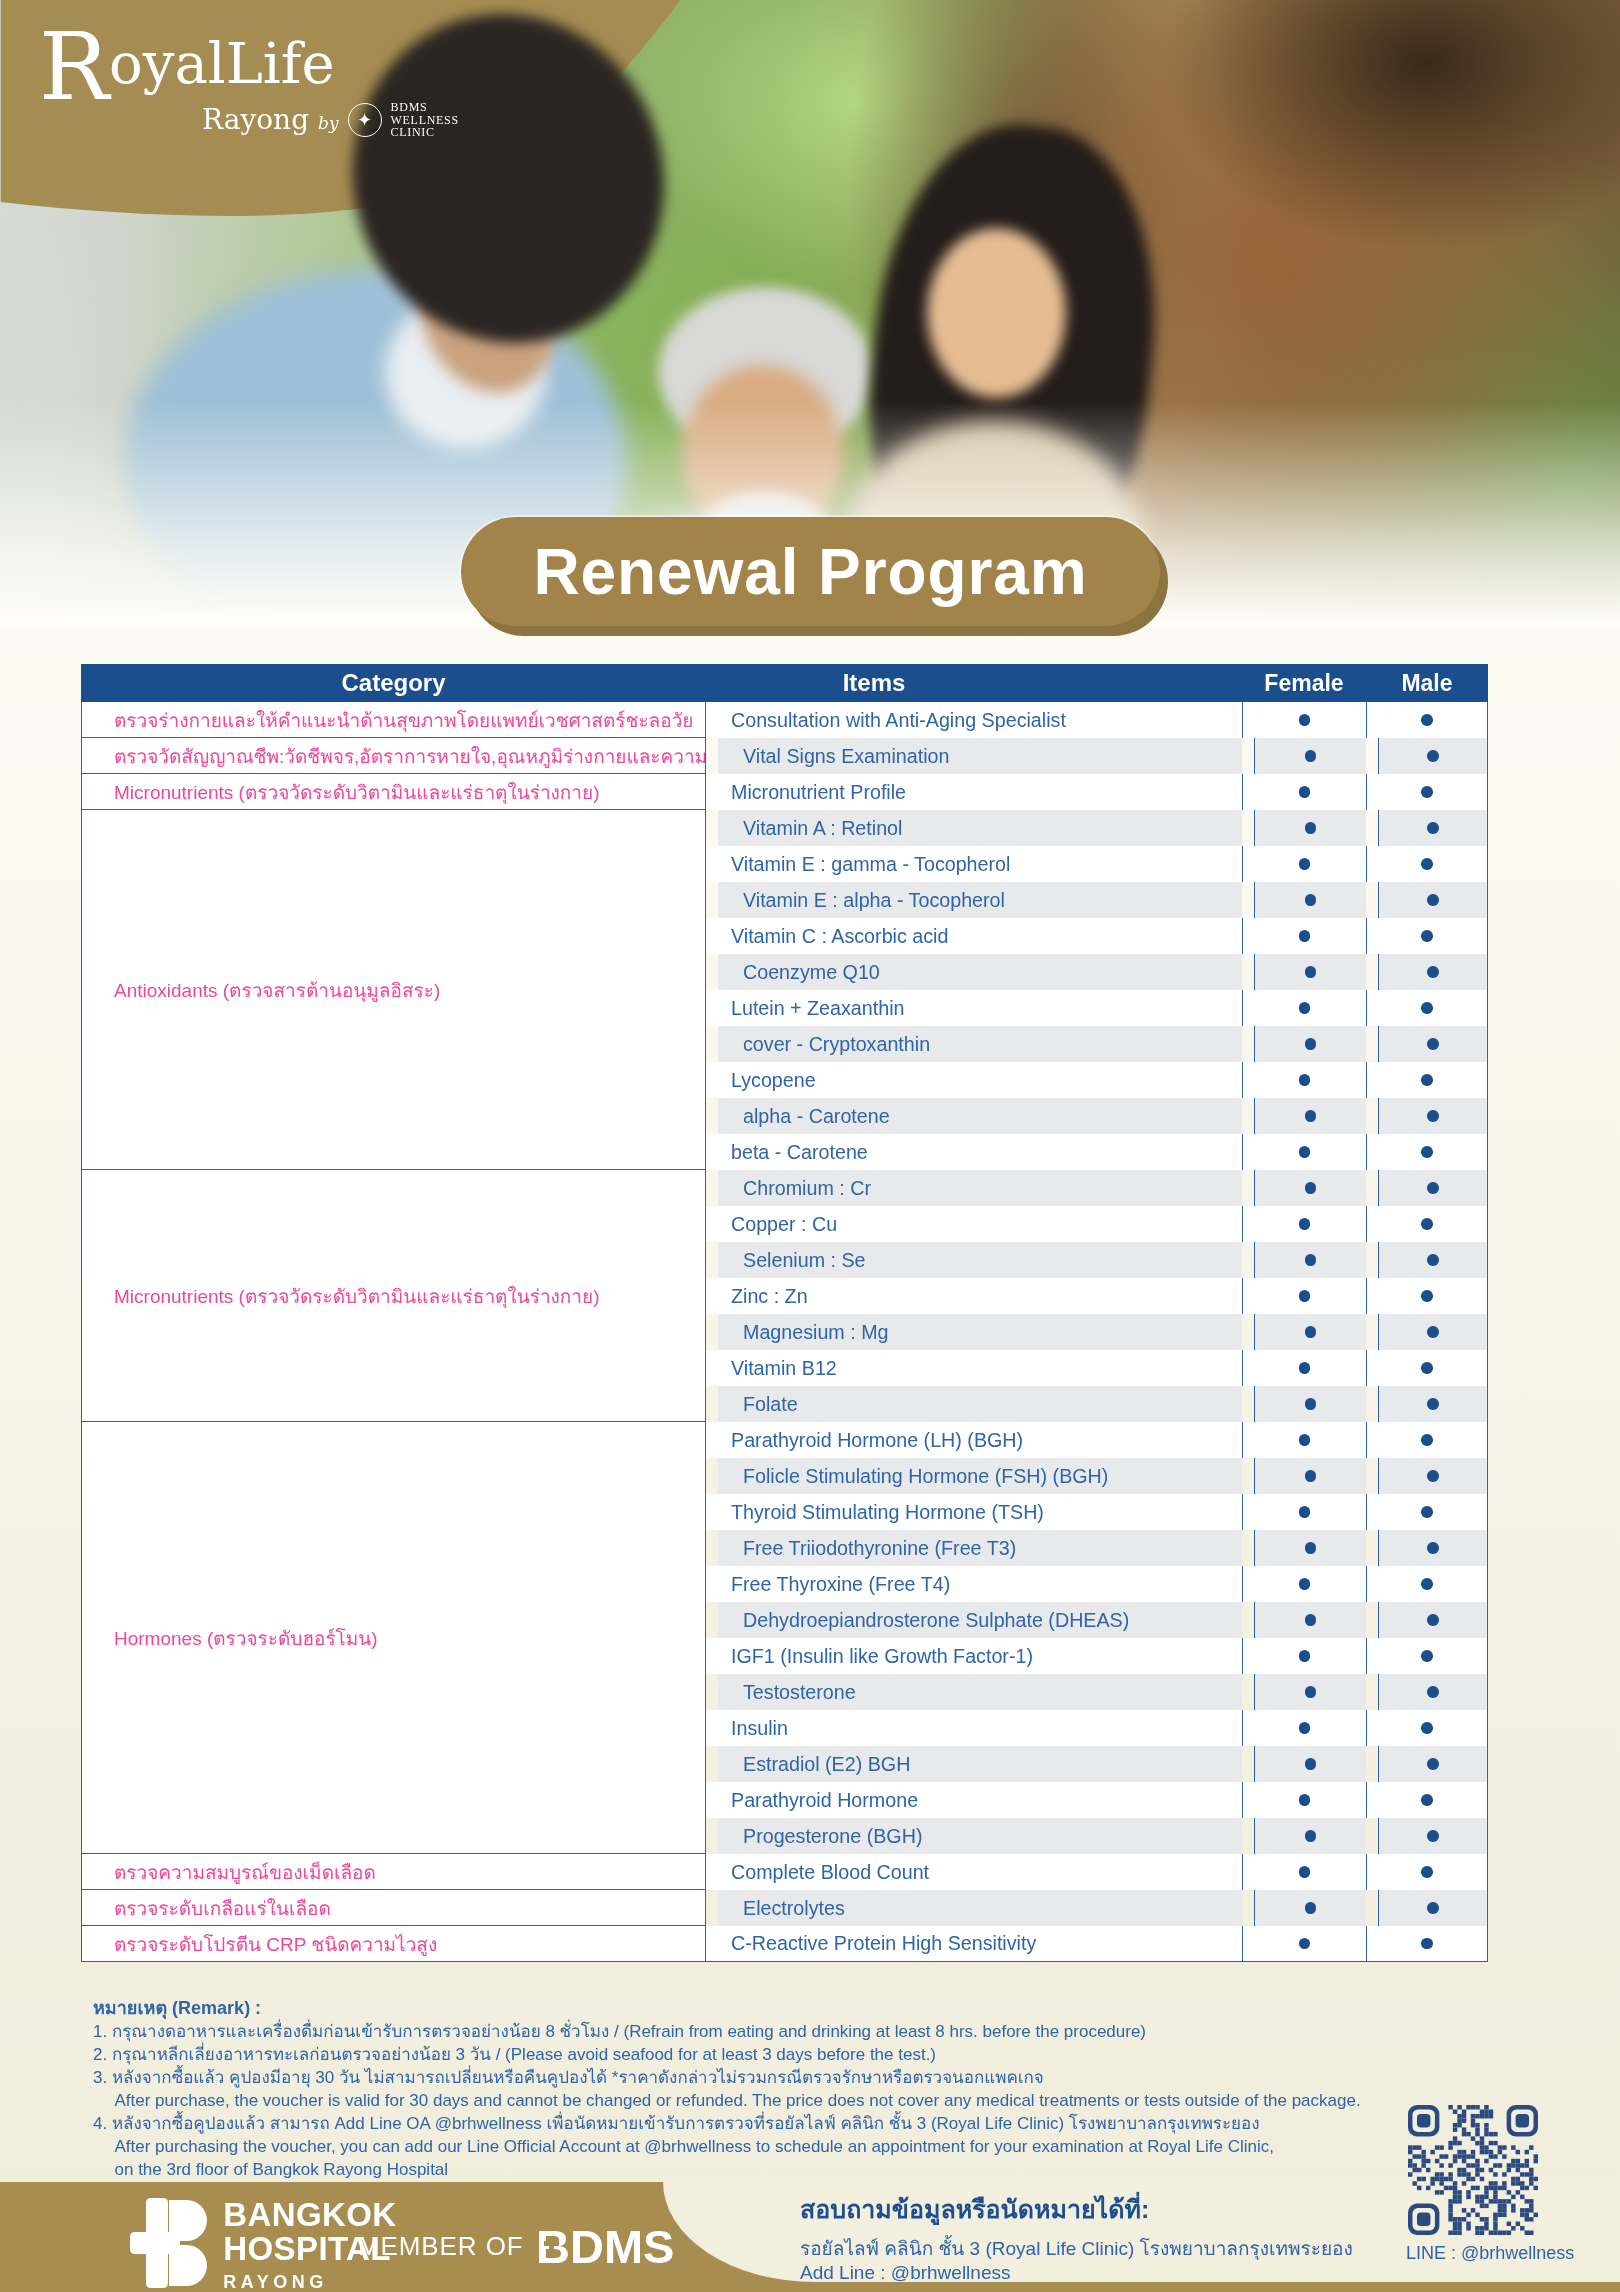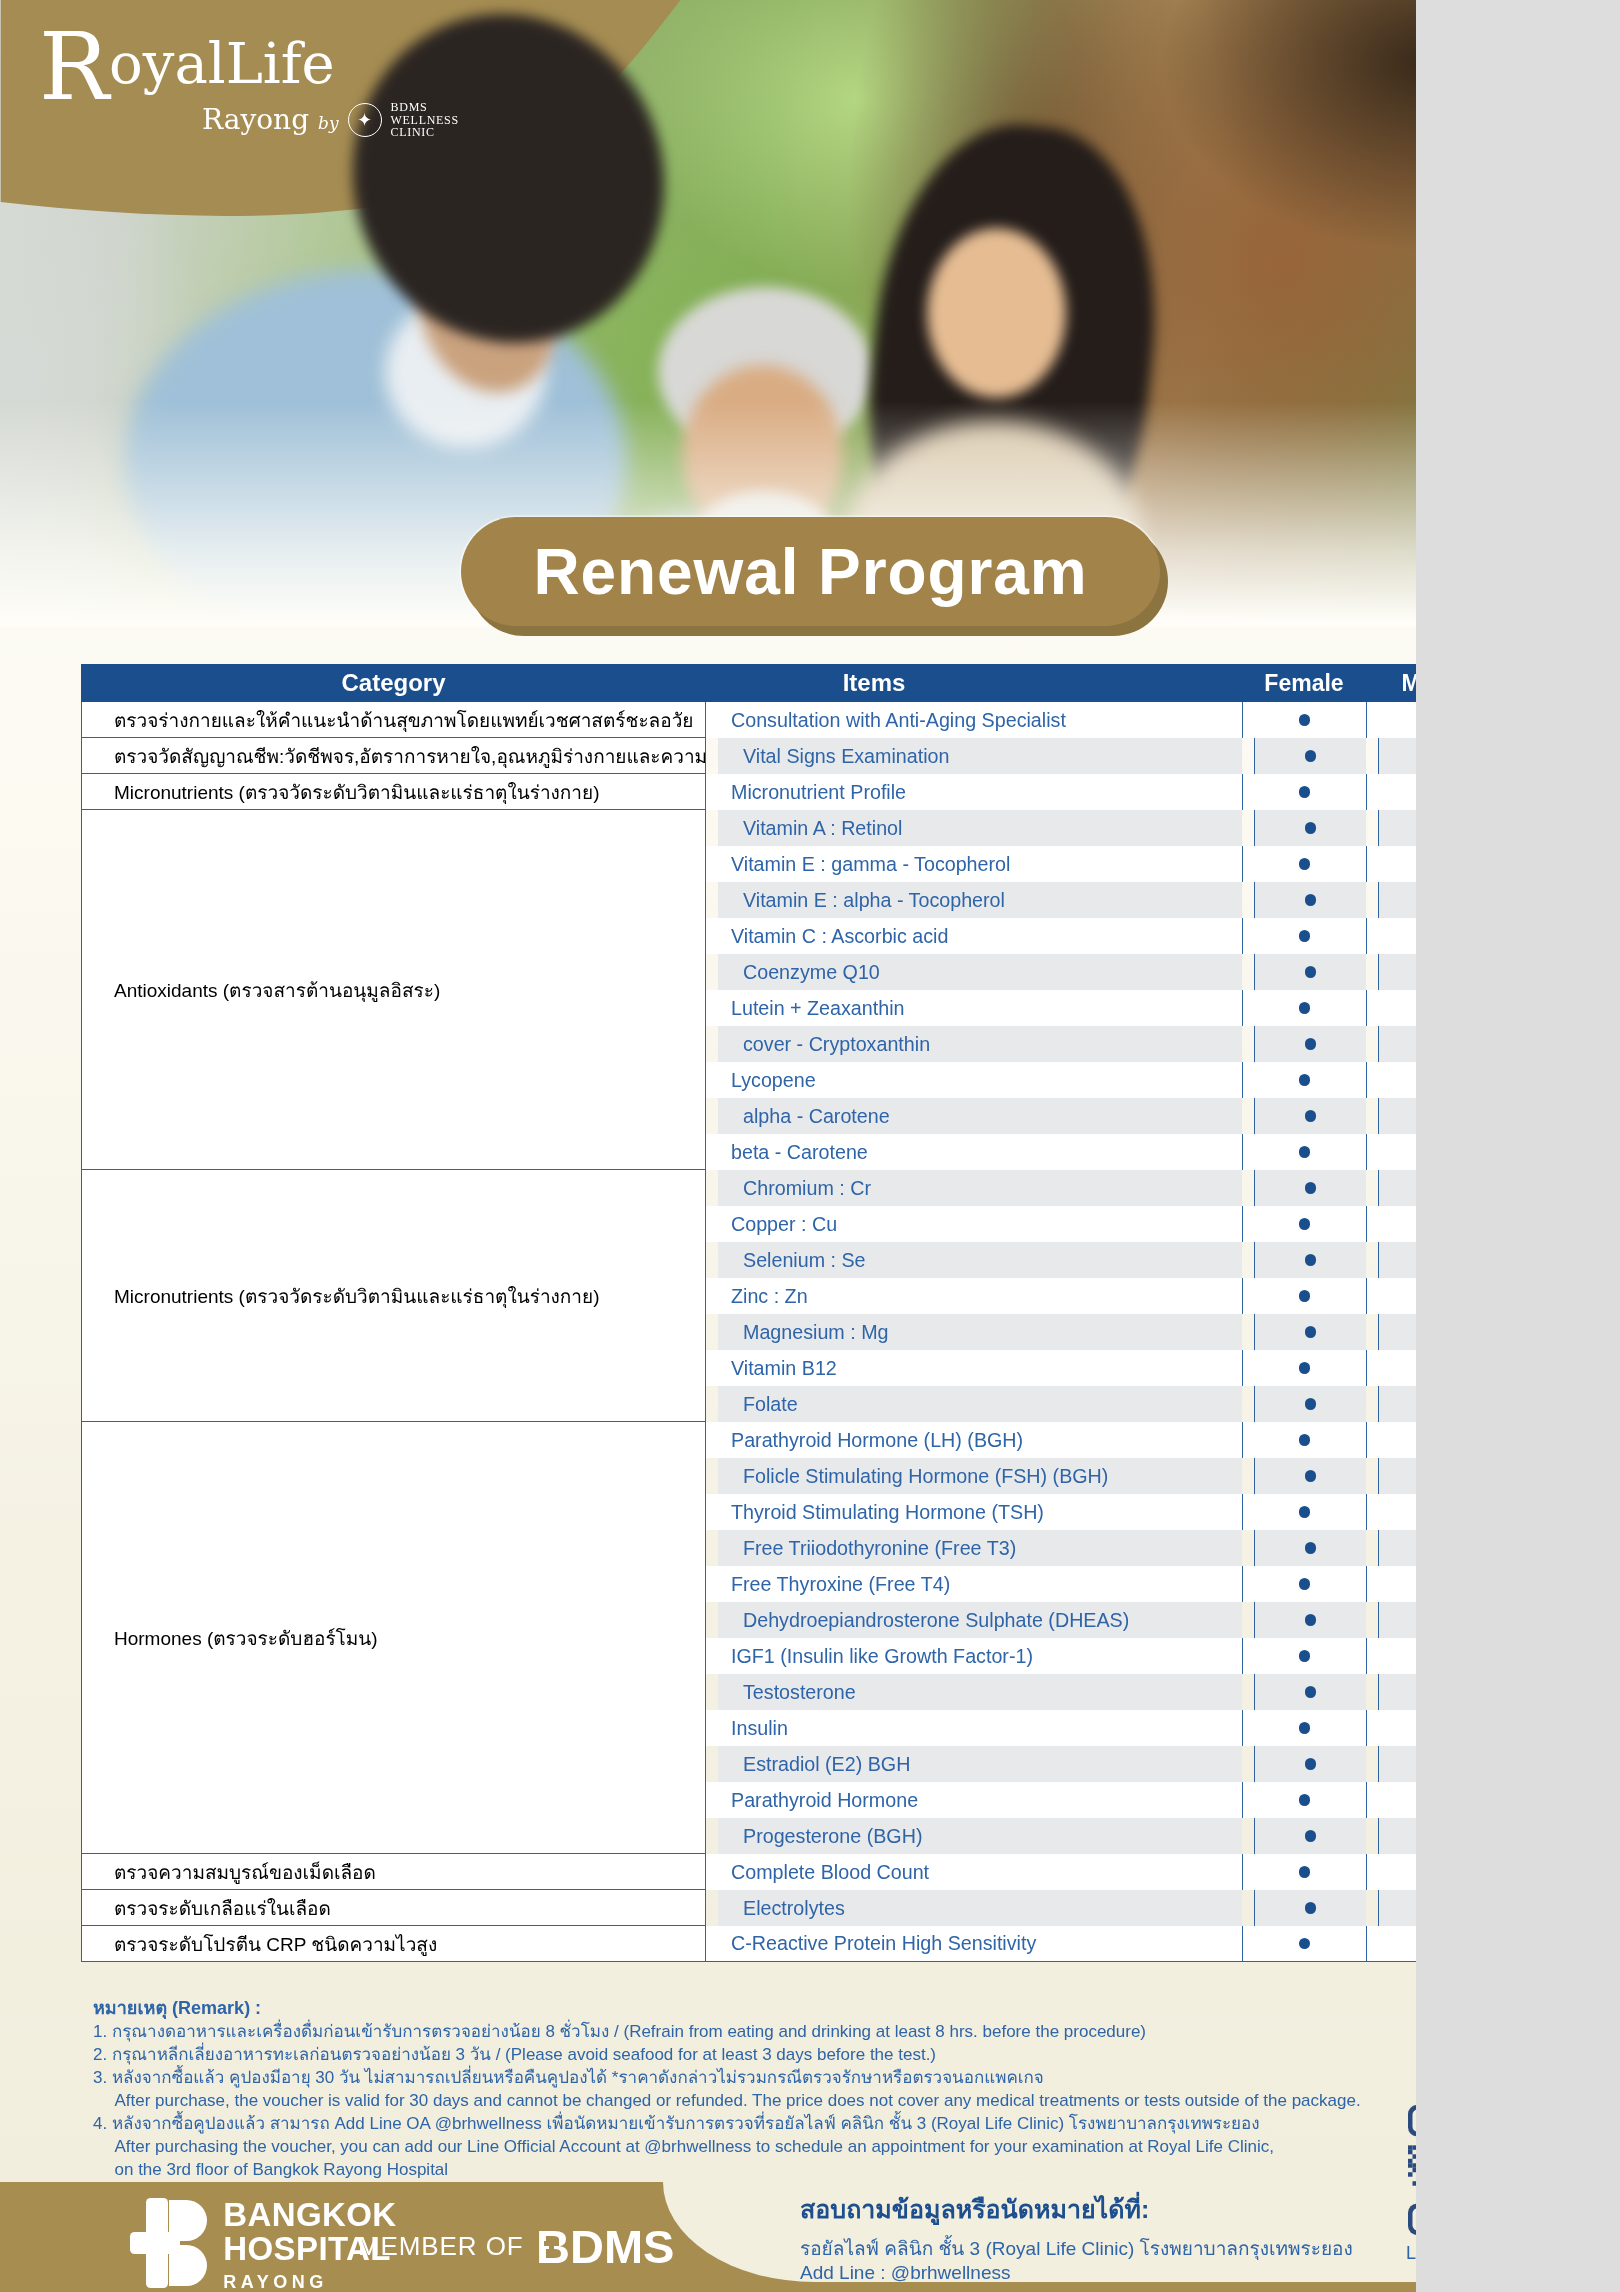--- a/index.html
+++ b/index.html
@@ -1,17 +1,17 @@
 <!DOCTYPE html>
 <html style="font-size:14.3px"><head>
 <meta charset="utf-8">
 <style>
   html,body{margin:0;padding:0;background:#ddd;}
   .page{
-    position:relative;width:1416px;height:2293px;overflow:hidden;
+    position:relative;width:1620px;height:2293px;overflow:hidden;
     background:linear-gradient(180deg,#fefdf8 0%,#fbf9f0 38%,#f5f2e4 68%,#f0eddc 100%);
     font-family:"Liberation Sans","DejaVu Sans",sans-serif;
   }
   
   .photo{
     position:absolute;left:0;top:0;width:1620px;height:627px;overflow:hidden;
     background:
       radial-gradient(376px 269px at 88% 10%, rgba(52,38,24,.95), transparent 70%),
       radial-gradient(466px 555px at 79% 42%, rgba(150,98,54,.9), transparent 72%),
       radial-gradient(269px 502px at 64% 30%, rgba(92,62,36,.75), transparent 70%),
@@ -54,21 +54,21 @@
     display:flex;align-items:center;justify-content:center;}
   .banner span{color:#fff;font-size:64px;font-weight:bold;letter-spacing:0.9px;}
   
   .rl-table{position:absolute;left:81px;top:664px;width:1408px;height:1287px;display:grid;
     grid-template-columns:625px 536px 124px 122px;grid-template-rows:38px repeat(35,36px);}
   .th{background:#1a4e8c;color:#fff;font-weight:bold;display:flex;align-items:center;justify-content:center;}
   .th-cat,.th-items{font-size:24px;}
   .th-fm{font-size:23px;}
   .th-items span{transform:translateX(-100px);}
   .cat{background:#fff;border:1.8px solid #2f63a0;border-top:none;display:flex;align-items:center;
-    padding-left:32px;color:#000000;font-size:19px;white-space:nowrap;overflow:hidden;box-sizing:border-box;grid-column:1;}
+    padding-left:32px;color:#ec4899;font-size:19px;white-space:nowrap;overflow:hidden;box-sizing:border-box;grid-column:1;}
   .it{display:flex;align-items:center;padding-left:25px;color:#2e64a8;font-size:19.7px;grid-column:2;box-sizing:border-box;white-space:nowrap;overflow:hidden;}
   .dc{display:flex;align-items:center;justify-content:center;border-left:1.8px solid #2f63a0;box-sizing:border-box;}
   .dc.male-col{border-right:1.8px solid #2f63a0;}
   .white{background:#ffffff;}
   .gray{background:#e8e9eb;margin-left:12px;}
   .bottom{border-bottom:1.8px solid #2f63a0;}
   .dot{width:11.6px;height:11.6px;border-radius:50%;background:#1a4e8c;}
   
   .remark{position:absolute;left:93px;top:1997px;width:1397px;color:#2e64a8;}
   .remark-h{font-weight:bold;font-size:18px;line-height:23px;}

